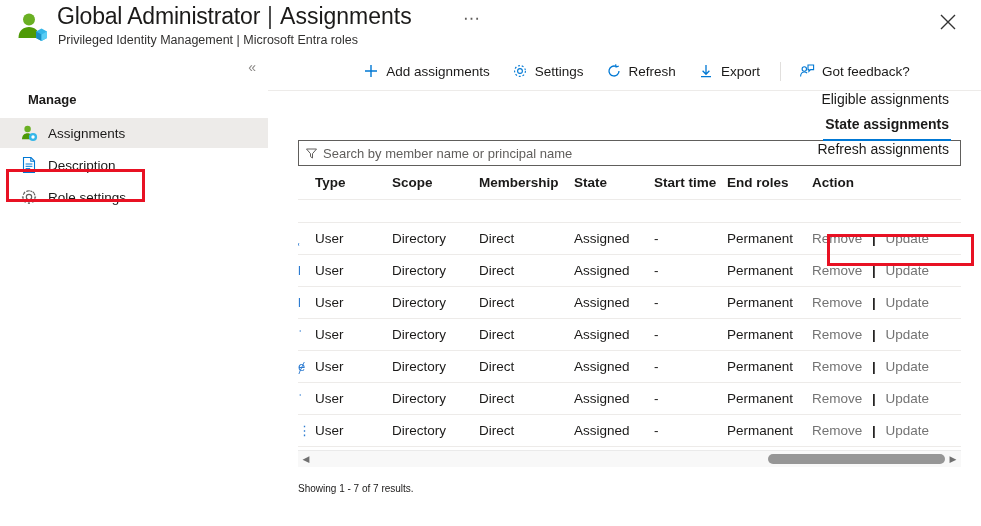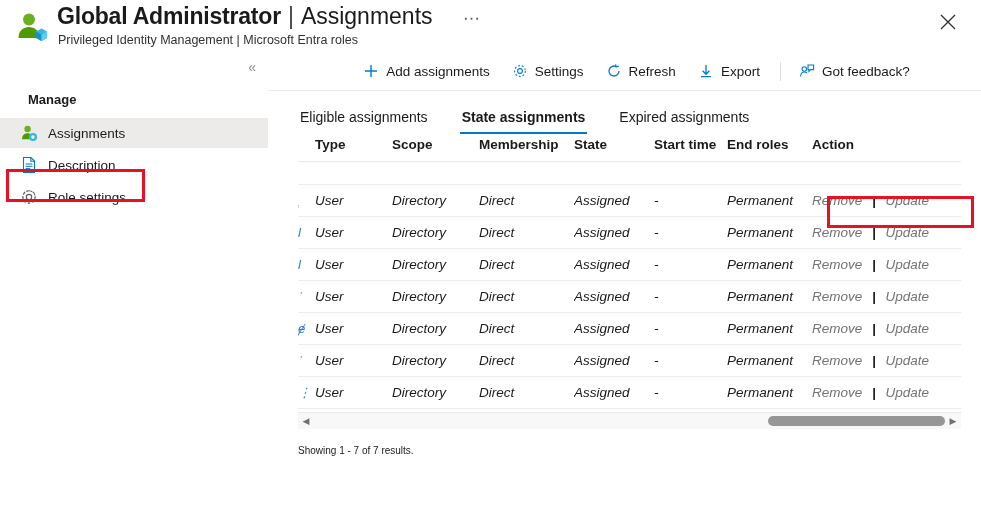--- a/index.html
+++ b/index.html
@@ -30,21 +30,21 @@
   }
   .title-row {
     position: absolute;
     left: 57px;
     top: 3px;
     display: flex;
     align-items: baseline;
   }
   .title-main {
     font-size: 23px;
-    font-weight: bold;
+    font-weight: normal;
     letter-spacing: -0.2px;
     color: #1b1a19;
     white-space: nowrap;
   }
   .title-sep {
     font-size: 23px;
     color: #444;
     margin: 0 7px;
     font-weight: 400;
   }
@@ -198,20 +198,21 @@
     background: #e1dfdd;
     margin: 0 10px 0 6px;
   }
 
   
   .tabs {
     display: flex;
     align-items: flex-end;
     height: 43px;
     padding-left: 30px;
+    flex-direction: column;
   }
   .tab {
     position: relative;
     font-size: 14px;
     color: #1b1a19;
     padding: 0 2px 9px 2px;
     margin-right: 30px;
     cursor: pointer;
     white-space: nowrap;
   }
@@ -260,20 +261,21 @@
   .search-input::placeholder {
     color: #605e5c;
     opacity: 1;
   }
 
   
   .table-area {
     position: relative;
     margin-left: 30px;
     margin-right: 20px;
+    margin-top: 6px;
   }
   table.grid {
     width: 100%;
     border-collapse: collapse;
     table-layout: fixed;
     font-size: 13.5px;
   }
   table.grid th {
     text-align: left;
     font-weight: bold;
@@ -282,21 +284,20 @@
     padding: 3px 0 9px 0;
     border-bottom: 1px solid #edebe9;
     white-space: nowrap;
   }
   table.grid td {
     padding: 8px 0;
     border-bottom: 1px solid #edebe9;
     color: #1b1a19;
     white-space: nowrap;
     overflow: hidden;
-    font-style: italic;
   }
   tr.spacer-row td {
     height: 22px;
     padding: 0;
   }
   .col-clip   { width: 17px; }
   .col-type   { width: 77px; }
   .col-scope  { width: 87px; }
   .col-member { width: 95px; }
   .col-state  { width: 80px; }
@@ -520,24 +521,32 @@
   </div>
 
   <div class="tabs">
     <div class="tab">
       <span>Eligible assignments</span>
     </div>
     <div class="tab active">
       <span>State assignments</span>
     </div>
     <div class="tab">
-      <span>Expired assignments</span>
+      <span>Refresh assignments</span>
     </div>
   </div>
 
+  <div class="search-wrap">
+    <span class="search-icon">
+      <svg viewBox="0 0 13 13" width="13" height="13">
+        <path d="M1.5 2 H11.5 L7.5 6.7 V11 L5.5 9.6 V6.7 Z" fill="none" stroke="#605e5c" stroke-width="1"></path>
+      </svg>
+    </span>
+    <input class="search-input" type="text" placeholder="Search by member name or principal name" style="">
+  </div>
 
   <div class="table-area">
     <table class="grid">
       <colgroup>
         <col class="col-clip">
           <col class="col-type">
           <col class="col-scope">
         <col class="col-member">
           <col class="col-state">
           <col class="col-start">

